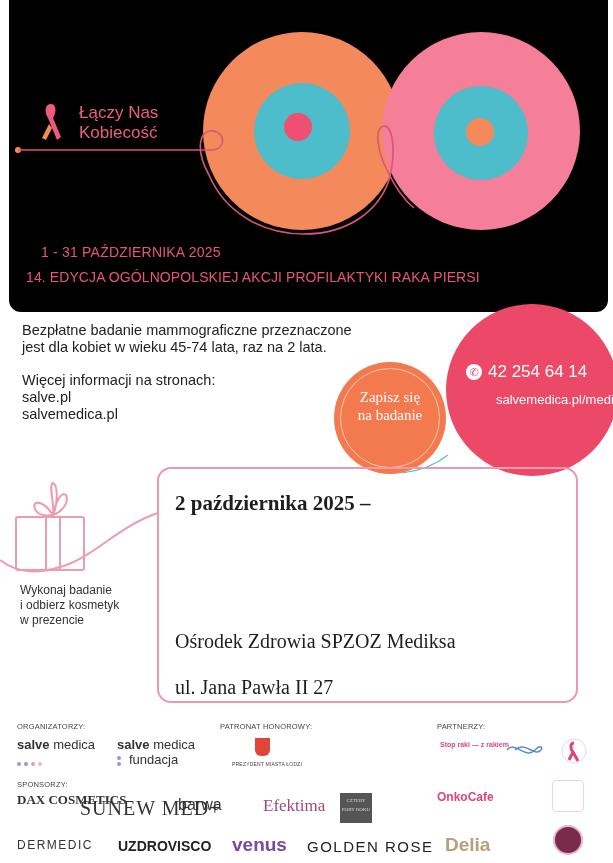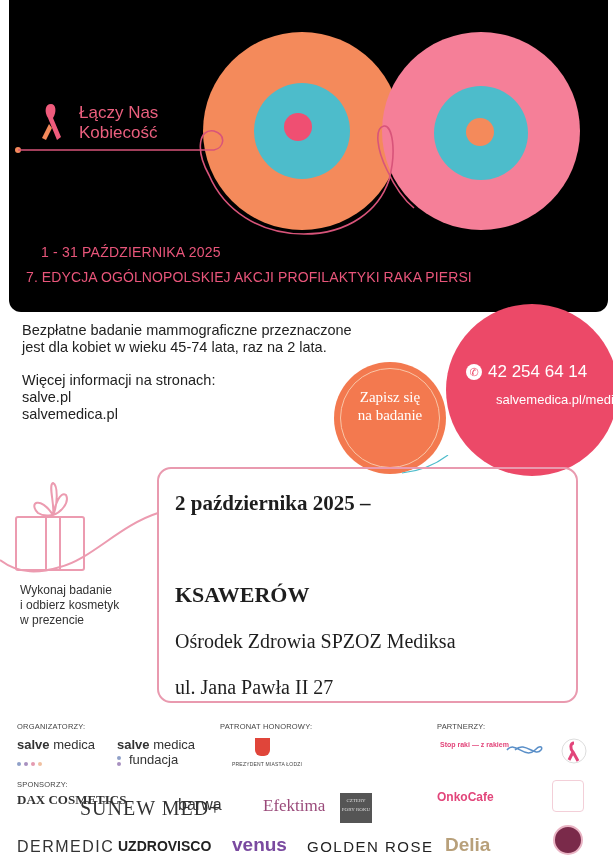--- a/index.html
+++ b/index.html
@@ -60,21 +60,21 @@
   </svg>
   <svg class="abs" style="left:30px;top:102px" width="24" height="42" viewBox="0 0 24 42">
     <path d="M12 2 C6 2 5 10 9 16 L18 38 L22 35 L14 16 C18 10 17 2 12 2 Z" fill="#ef5b7c"></path>
     <path d="M10 22 L3 36 L7 38 L13 26 Z" fill="#f48a5b"></path>
   </svg>
   <div class="abs logo-text">
     <div>Łączy Nas</div>
     <div>Kobiecość</div>
   </div>
   <div class="abs hero-date">1 - 31 PAŹDZIERNIKA 2025</div>
-  <div class="abs hero-sub">7. EDYCJA OGÓLNOPOLSKIEJ AKCJI PROFILAKTYKI RAKA PIERSI</div>
+  <div class="abs hero-sub">14. EDYCJA OGÓLNOPOLSKIEJ AKCJI PROFILAKTYKI RAKA PIERSI</div>
 </div>
 
 <div class="abs info">
   <div>Bezpłatne badanie mammograficzne przeznaczone</div>
   <div>jest dla kobiet w wieku 45-74 lata, raz na 2 lata.</div>
   <div class="gap"></div>
   <div>Więcej informacji na stronach:</div>
   <div>salve.pl</div>
   <div>salvemedica.pl</div>
 </div>
@@ -104,21 +104,20 @@
   </g>
 </svg>
 <div class="abs gift-caption">
   <div>Wykonaj badanie</div>
   <div>i odbierz kosmetyk</div>
   <div>w prezencie</div>
 </div>
 
 <div class="abs card">
   <div class="ev ev-date">2 października 2025 –</div>
-  <div class="ev ev-city">KSAWERÓW</div>
   <div class="ev ev-place">Ośrodek Zdrowia SPZOZ Mediksa</div>
   <div class="ev ev-street">ul. Jana Pawła II  27</div>
 </div>
 
 <div class="abs lbl" style="left:17px;top:722px">ORGANIZATORZY:</div>
 <div class="abs salve" style="left:17px;top:737px">
   <b>salve</b><span> medica</span>
   <div class="dots" style="margin-top:2px"><span style="background:#8fa0c8"></span><span style="background:#a890c0"></span><span style="background:#e49ab0"></span><span style="background:#f0c0a0"></span></div>
 </div>
 <div class="abs salve" style="left:117px;top:737px">
@@ -146,17 +145,17 @@
 <div class="abs" style="left:552px;top:780px;width:30px;height:30px;border:1px solid #f3cfd8;border-radius:4px"></div>
 <div class="abs" style="left:553px;top:825px;width:26px;height:26px;border-radius:50%;background:#7a2a4a;border:2px solid #e9b4c4"></div>
 
 <div class="abs lbl" style="left:17px;top:780px">SPONSORZY:</div>
 <div class="abs spons" style="left:17px;top:794px;font-size:13px;font-weight:bold;line-height:11px"><span>DAX COSMETICS</span></div>
 <div class="abs spons" style="left:80px;top:797px;font-size:20px;letter-spacing:1px">SUNEW MED+</div>
 <div class="abs" style="left:178px;top:796px;font-family:'Liberation Sans',sans-serif;font-size:16px;color:#333">barwa</div>
 <div class="abs spons" style="left:263px;top:796px;font-size:17px;color:#9a4a7a">Efektima</div>
 <div class="abs" style="left:340px;top:793px;width:32px;height:30px;background:#555;color:#ddd;font-size:5px;font-family:'Liberation Serif',serif;text-align:center;line-height:9px;padding-top:3px;box-sizing:border-box">CZTERY PORY ROKU</div>
 
-<div class="abs" style="left:17px;top:838px;font-family:'Liberation Sans',sans-serif;font-size:16px;letter-spacing:1.5px;color:#333">DERMEDIC</div>
+<div class="abs" style="left:17px;top:838px;font-family:'Liberation Sans',sans-serif;font-size:12px;letter-spacing:1.5px;color:#333">DERMEDIC</div>
 <div class="abs" style="left:118px;top:838px;font-family:'Liberation Sans',sans-serif;font-size:14px;font-weight:bold;color:#222">UZDROVISCO</div>
 <div class="abs" style="left:232px;top:834px;font-family:'Liberation Sans',sans-serif;font-size:19px;font-weight:bold;color:#7a4aa0">venus</div>
 <div class="abs" style="left:307px;top:838px;font-family:'Liberation Sans',sans-serif;font-size:15px;letter-spacing:1.5px;color:#222">GOLDEN ROSE</div>
 <div class="abs" style="left:445px;top:834px;font-family:'Liberation Sans',sans-serif;font-size:19px;font-weight:bold;color:#b8a07a">Delia</div>
 
 </body></html>

